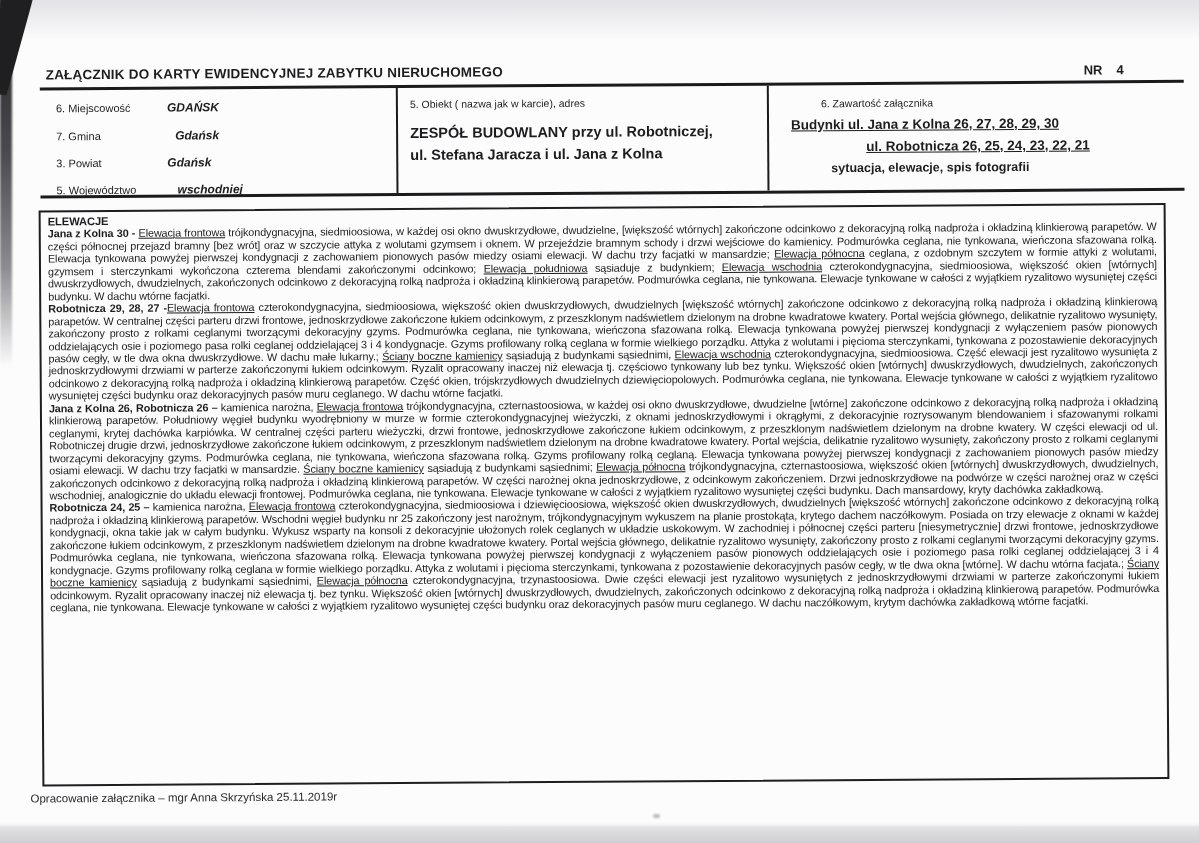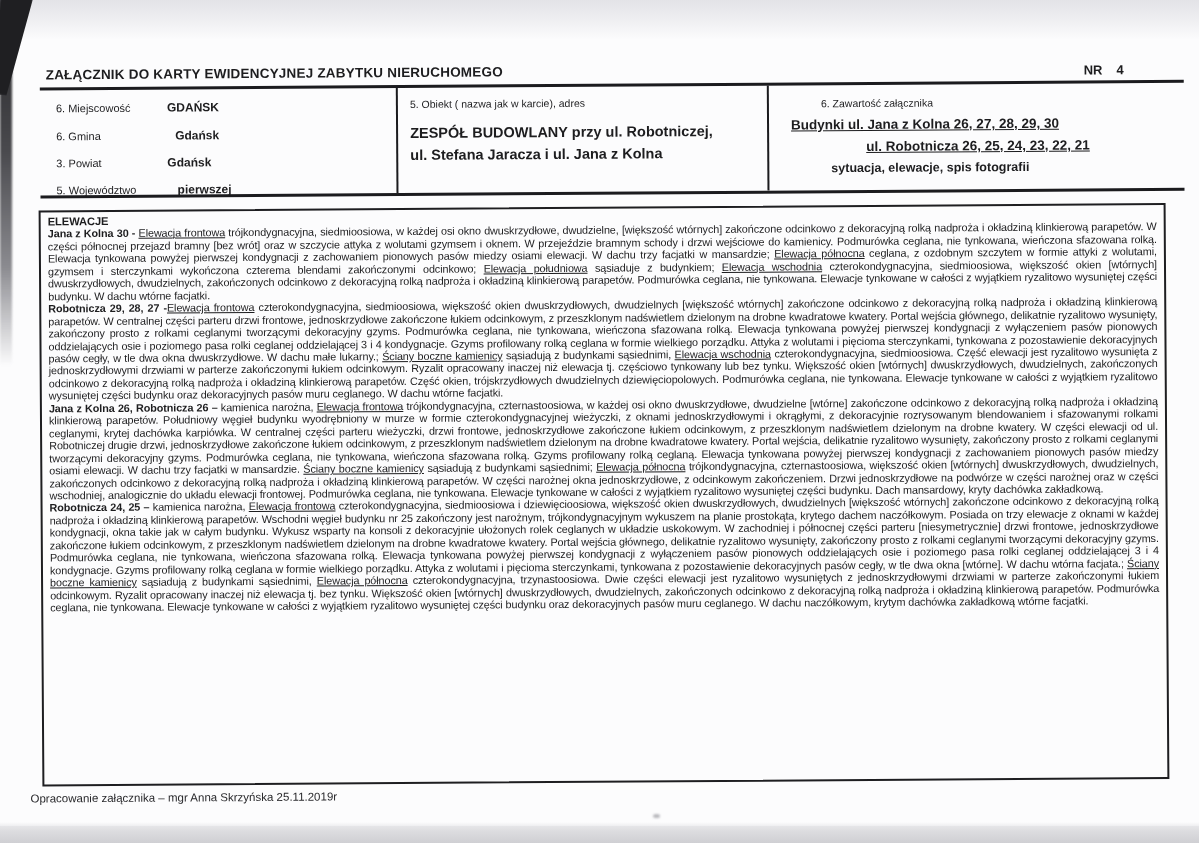--- a/index.html
+++ b/index.html
@@ -29,21 +29,21 @@
   .page-nr{position:absolute;left:1070px;top:66px;font-size:13px;font-weight:bold;padding-left:16px;}
   .page-nr .nr-val{margin-left:14px;}
   .hline{position:absolute;background:#1b1b1e;}
   .rule-header{left:42px;top:84px;width:1144px;height:3px;}
   .rule-table-bottom{left:42px;top:192px;width:1144px;height:3px;}
   .vline{position:absolute;width:2px;background:#1b1b1e;top:87px;height:105px;}
   .v1{left:398px;} .v2{left:769px;}
   
   .loc-row{position:absolute;left:58px;font-size:11px;white-space:nowrap;}
   .loc-row .lbl{display:inline-block;width:108px;}
-  .loc-row .val{font-weight:bold;font-size:12px;}
+  .loc-row .val{font-weight:bold;font-size:12px;font-style:italic;}
   .r1{top:98px;} .r2{top:126px;} .r3{top:153px;} .r4{top:180px;}
   .obiekt-label{position:absolute;left:412px;top:97px;font-size:10.5px;}
   .obiekt-line1{position:absolute;left:412px;top:124px;font-size:14.5px;font-weight:bold;white-space:nowrap;}
   .obiekt-line2{position:absolute;left:412px;top:146px;font-size:14.5px;font-weight:bold;white-space:nowrap;}
   .zaw-label{position:absolute;left:823px;top:99px;font-size:10.5px;}
   .zaw-line1{position:absolute;left:793px;top:119px;font-size:13.5px;font-weight:bold;
     text-decoration:underline;white-space:nowrap;}
   .zaw-line2{position:absolute;left:868px;top:141px;font-size:13.5px;font-weight:bold;
     text-decoration:underline;white-space:nowrap;}
   .zaw-line3{position:absolute;left:833px;top:163px;font-size:12.5px;font-weight:bold;white-space:nowrap;}
@@ -78,30 +78,30 @@
   <div class="hline rule-header"></div>
   <div class="hline rule-table-bottom"></div>
   <div class="vline v1"></div>
   <div class="vline v2"></div>
 
   <div class="loc-row r1">
     <span class="lbl">6. Miejscowość</span>
     <span class="val">GDAŃSK</span>
   </div>
   <div class="loc-row r2">
-    <span class="lbl">6. Gmina</span>
+    <span class="lbl">7. Gmina</span>
     <span class="val" style="margin-left:8px;">Gdańsk</span>
   </div>
   <div class="loc-row r3">
     <span class="lbl">3. Powiat</span>
     <span class="val">Gdańsk</span>
   </div>
   <div class="loc-row r4">
     <span class="lbl">5. Województwo</span>
-    <span class="val" style="margin-left:10px;">pierwszej</span>
+    <span class="val" style="margin-left:10px;">wschodniej</span>
   </div>
 
   <div class="obiekt-label">5. Obiekt ( nazwa jak w karcie), adres</div>
   <div class="obiekt-line1">ZESPÓŁ BUDOWLANY  przy ul. Robotniczej,</div>
   <div class="obiekt-line2">ul. Stefana Jaracza i ul. Jana z Kolna</div>
 
   <div class="zaw-label">6. Zawartość załącznika</div>
   <div class="zaw-line1">Budynki  ul. Jana z Kolna  26, 27, 28, 29, 30</div>
   <div class="zaw-line2">ul. Robotnicza 26, 25, 24, 23, 22, 21</div>
   <div class="zaw-line3">sytuacja, elewacje,  spis fotografii</div>

